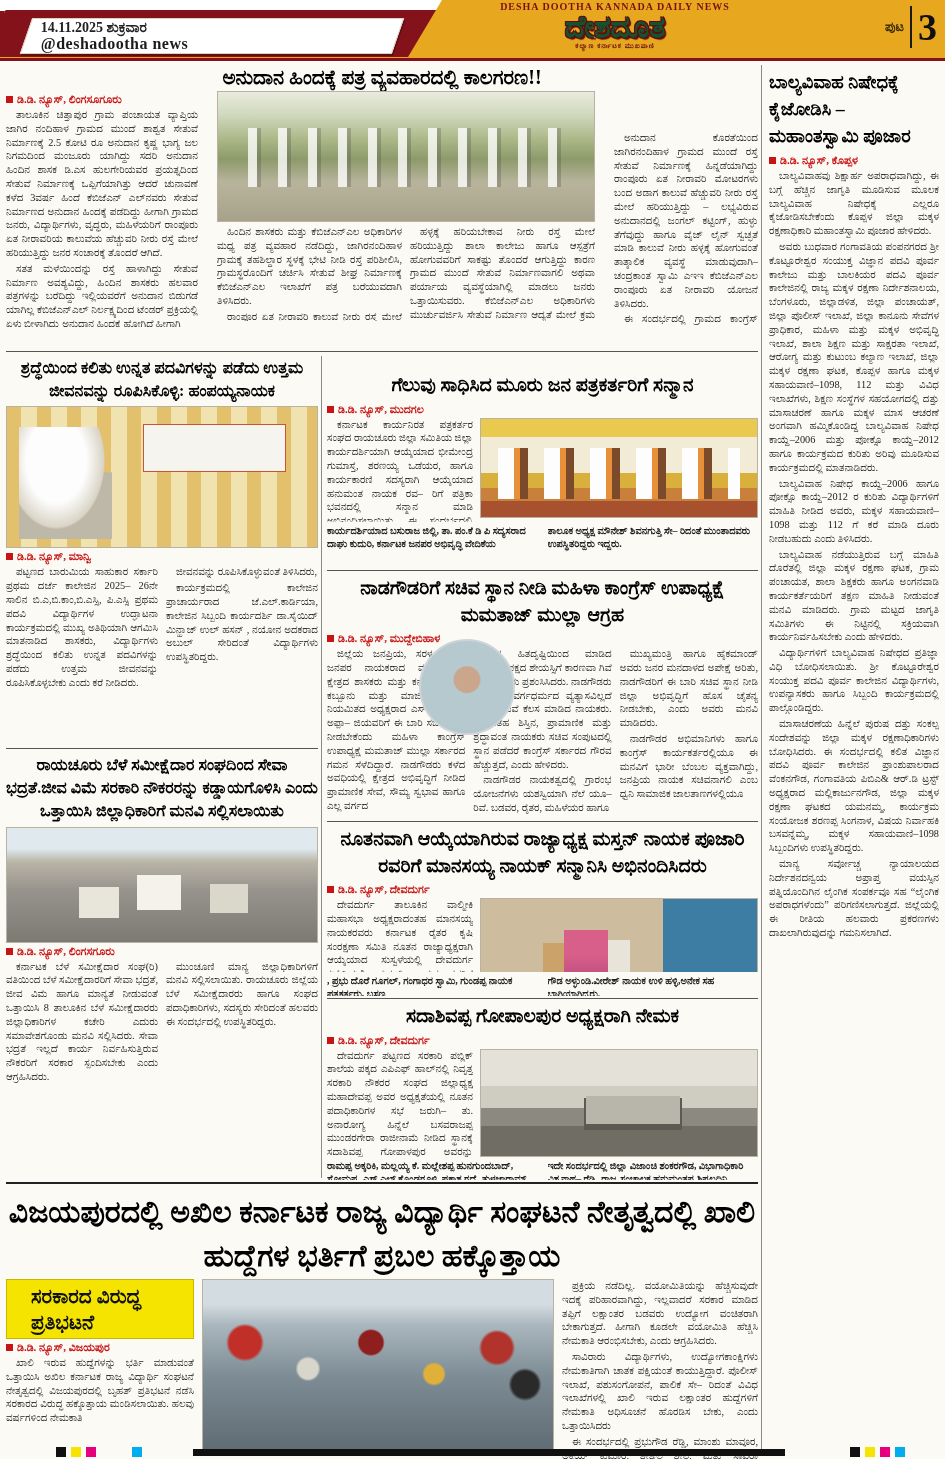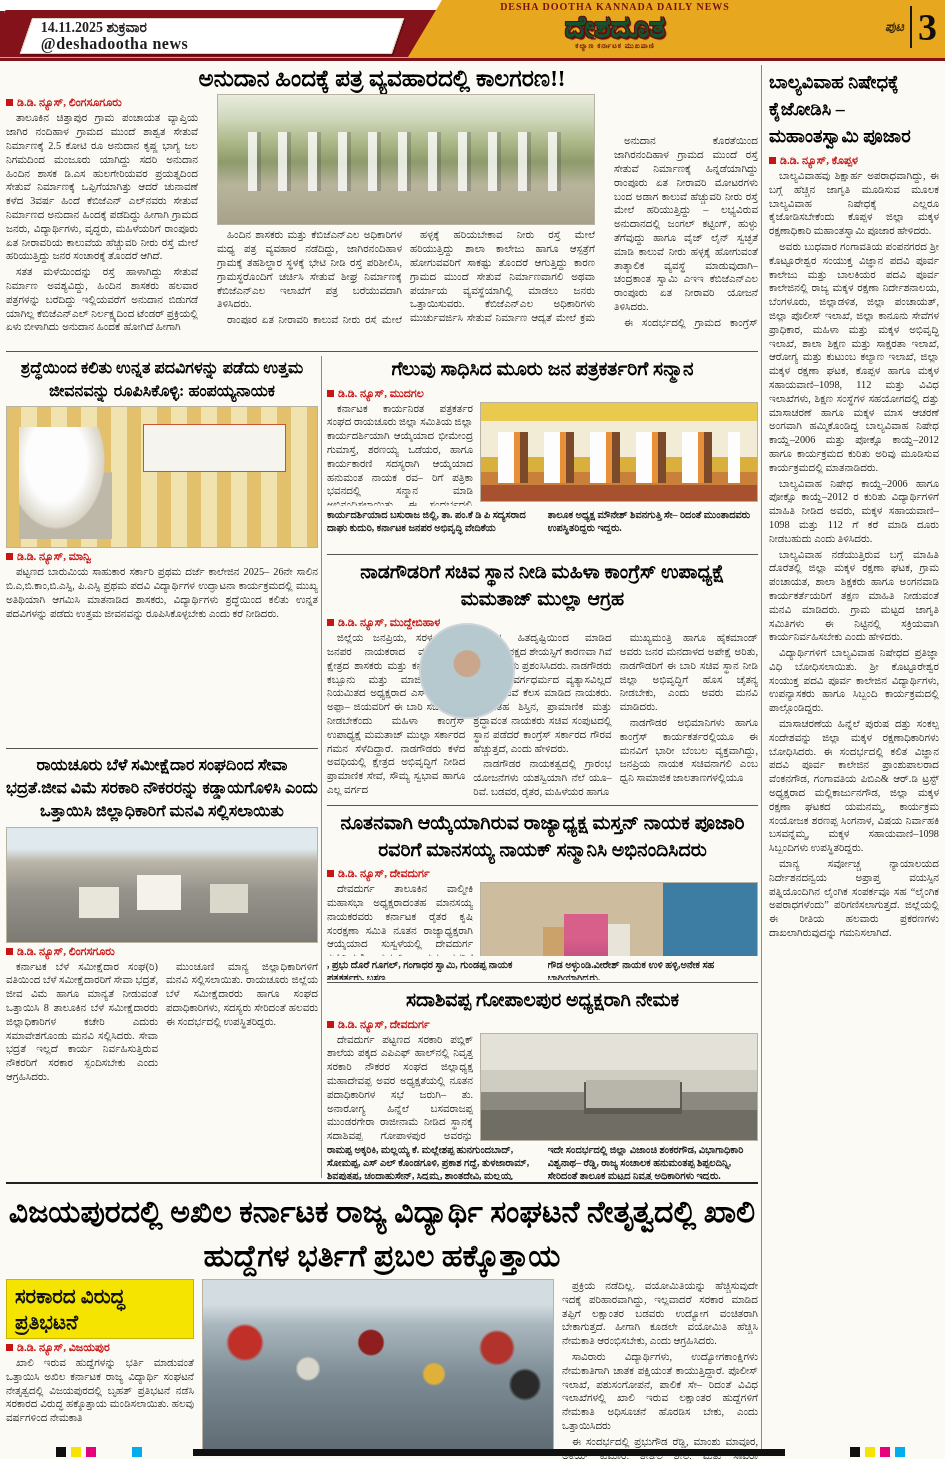--- a/index.html
+++ b/index.html
@@ -19,35 +19,35 @@
             border:1px solid #d8d2c4;transform:skewX(-19deg);box-shadow:2px 2px 0 rgba(0,0,0,.25);}
   .date-inner{transform:skewX(19deg);padding:1px 14px;font-weight:bold;line-height:1.1;}
   .date-line{font-size:14px;color:#222;}
   .social-line{font-size:16px;color:#1b1b1b;letter-spacing:.5px;}
   .masthead-wrap{position:absolute;left:470px;top:1px;width:290px;text-align:center;}
   .masthead-top{font-size:10px;font-weight:bold;color:#7a1016;letter-spacing:1px;}
   .masthead{font-size:30px;font-weight:bold;color:#14532d;line-height:1.0;
             text-shadow:-1px -1px 0 #5f0c10,1px -1px 0 #5f0c10,-1px 1px 0 #5f0c10,2px 2px 1px #5f0c10;}
   .masthead-bottom{font-size:7px;font-weight:bold;color:#6e1212;letter-spacing:1px;}
   .pageno-wrap{position:absolute;right:8px;top:6px;display:flex;align-items:center;gap:6px;}
-  .pageno-label{font-size:13px;font-weight:bold;color:#3a2a06;font-style:italic;}
+  .pageno-label{font-size:13px;font-weight:bold;color:#3a2a06;}
   .pageno-bar{width:2px;height:42px;background:#1a1a1a;}
   .pageno{font-size:38px;font-weight:bold;color:#101010;line-height:1;}
   .header-rule{height:4px;background:#84121a;border-top:1px solid #e7a81f;}
 
   
   .content{display:flex;padding:2px 4px 0 6px;}
   .left-zone{width:752px;}
   .v-rule{width:1px;background:#8a8a8a;margin:2px 3px;}
   .right-rail{flex:1;padding:2px 2px 0 4px;overflow:hidden;height:1384px;}
   .h-rule{border:none;border-top:1px solid #555;margin:2px 0;}
   .h-rule.strong{border-top:2px solid #222;}
 
   h1,h2{margin:0;font-weight:bold;color:#000;text-align:center;}
-  .hl-main{font-size:23px;line-height:1.15;padding:3px 0 2px;}
+  .hl-main{font-size:20px;line-height:1.15;padding:3px 0 2px;}
   .hl-bottom{font-size:30px;line-height:1.45;padding:4px 0 2px;}
   .hl-sec{font-size:19px;line-height:1.4;padding:2px 0;}
   .hl-small{font-size:16px;line-height:1.45;padding:2px 0;}
   .hl-rail{font-size:18px;line-height:1.5;text-align:left;padding:4px 0 2px;}
 
   .byline{display:flex;align-items:center;gap:4px;font-weight:bold;font-size:11px;
           color:#c81414;margin:2px 0;}
   .byline .sq{width:7px;height:7px;background:#c81414;flex:0 0 auto;}
 
   .para{margin:0 0 2px;font-size:10.3px;line-height:1.34;text-align:justify;color:#222;
@@ -113,38 +113,38 @@
                radial-gradient(circle at 30% 55%,#d8d5ca 0 4%,transparent 5%),
                radial-gradient(circle at 48% 30%,#8f1f1f 0 6%,transparent 7%),
                radial-gradient(circle at 66% 60%,#e0b13a 0 4%,transparent 5%),
                radial-gradient(circle at 84% 35%,#b2332b 0 5%,transparent 6%),
                radial-gradient(circle at 92% 70%,#2a2a2a 0 4%,transparent 5%);}
 
   .art-row{display:flex;gap:7px;overflow:hidden;}
   .art-row .txt{width:146px;overflow:hidden;flex:0 0 auto;}
   .art-row .ph-wrap{flex:1;}
 
-  .art-m1{height:198px;overflow:hidden;}
+  .art-m1{height:198px;overflow:hidden;margin-top:16px;}
   .art-m2{height:246px;overflow:hidden;position:relative;}
   .art-m3{height:172px;overflow:hidden;}
   .art-m4{height:196px;overflow:hidden;}
   .cap-row{display:flex;gap:10px;margin-top:2px;overflow:hidden;}
   .cap-row>div{flex:1;overflow:hidden;}
 
   .l-art1{height:392px;overflow:hidden;}
   .l-art2{height:420px;overflow:hidden;}
   .l-art1 .two-col{height:152px;}
   .l-art2 .two-col{height:180px;}
 
   
   .art-bottom{height:278px;overflow:hidden;}
   .bottom-row{display:flex;gap:8px;height:182px;overflow:hidden;}
   .bottom-colL{width:188px;flex:0 0 auto;overflow:hidden;}
   .bottom-colR{flex:1;overflow:hidden;}
-  .subhead-yellow{background:#f4e400;border:1px solid #c9b400;padding:3px 8px;
+  .subhead-yellow{background:#f4e400;border:1px solid #c9b400;padding:3px 24px;
     font-size:20px;font-weight:bold;color:#111;display:inline-block;line-height:1.3;}
 
   
   .marks{position:absolute;left:0;right:0;bottom:1px;height:12px;display:flex;
          align-items:center;gap:5px;padding:0 40px 0 56px;}
   .marks .sq{width:10px;height:10px;flex:0 0 auto;}
   .marks .bar{flex:1;height:7px;background:#101010;margin:0 60px 0 46px;}
   .marks .gap{width:26px;}
 </style>
 </head>
@@ -220,20 +220,24 @@
             <h2 class="hl-small">ಶ್ರದ್ಧೆಯಿಂದ ಕಲಿತು ಉನ್ನತ ಪದವಿಗಳನ್ನು ಪಡೆದು ಉತ್ತಮ ಜೀವನವನ್ನು ರೂಪಿಸಿಕೊಳ್ಳಿ: ಹಂಪಯ್ಯನಾಯಕ</h2>
             <div class="photo ph-podium" title="ವೇದಿಕೆಯಲ್ಲಿ ಭಾಷಣ ಮಾಡುತ್ತಿರುವ ಶಾಸಕ ಹಂಪಯ್ಯ ನಾಯಕ"></div>
             <div class="byline">
               <span class="sq"></span>
               <span>ಡಿ.ಡಿ. ನ್ಯೂಸ್, ಮಾನ್ವಿ</span>
             </div>
             <div class="two-col">
               <div>
                   <p class="para">ಪಟ್ಟಣದ ಬಾರುಮಿಯ ಸಾಹುಕಾರ ಸರ್ಕಾರಿ ಪ್ರಥಮ ದರ್ಜೆ ಕಾಲೇಜಿನ 2025– 26ನೇ ಸಾಲಿನ ಬಿ.ಎ,ಬಿ.ಕಾಂ,ಬಿ.ಎಸ್ಸಿ, ಪಿ.ಎಸ್ಸಿ ಪ್ರಥಮ ಪದವಿ ವಿದ್ಯಾರ್ಥಿಗಳ ಉದ್ಘಾಟನಾ ಕಾರ್ಯಕ್ರಮದಲ್ಲಿ ಮುಖ್ಯ ಅತಿಥಿಯಾಗಿ ಆಗಮಿಸಿ ಮಾತನಾಡಿದ ಶಾಸಕರು, ವಿದ್ಯಾರ್ಥಿಗಳು ಶ್ರದ್ಧೆಯಿಂದ ಕಲಿತು ಉನ್ನತ ಪದವಿಗಳನ್ನು ಪಡೆದು ಉತ್ತಮ ಜೀವನವನ್ನು ರೂಪಿಸಿಕೊಳ್ಳಬೇಕು ಎಂದು ಕರೆ ನೀಡಿದರು.</p>
                 </div>
+              <div>
+                  <p class="para">ಜೀವನವನ್ನು ರೂಪಿಸಿಕೊಳ್ಳುವಂತೆ ತಿಳಿಸಿದರು,</p>
+                  <p class="para">ಕಾರ್ಯಕ್ರಮದಲ್ಲಿ ಕಾಲೇಜಿನ ಪ್ರಾಚಾರ್ಯರಾದ ಜೆ.ಎಲ್.ಕಾರ್ಡಿಯಾ, ಕಾಲೇಜಿನ ಸಿಬ್ಬಂದಿ ಕಾರ್ಯದರ್ಶಿ ಡಾ.ಸೈಯಿದ್ ಮಿನ್ಹಾಜ್ ಉಲ್ ಹಸನ್ , ನಯೋನ ಅದಕರಾದ ಅಬುಲ್ ಸೇರಿದಂತೆ ವಿದ್ಯಾರ್ಥಿಗಳು ಉಪಸ್ಥಿತರಿದ್ದರು.</p>
+                </div>
             </div>
           </section>
           <hr class="h-rule">
           <section class="l-art2">
             <h2 class="hl-small">ರಾಯಚೂರು ಬೆಳೆ ಸಮೀಕ್ಷೆದಾರ ಸಂಘದಿಂದ ಸೇವಾ ಭದ್ರತೆ.ಜೀವ ವಿಮೆ ಸರಕಾರಿ ನೌಕರರನ್ನು ಕಡ್ಡಾಯಗೊಳಿಸಿ ಎಂದು ಒತ್ತಾಯಿಸಿ ಜಿಲ್ಲಾಧಿಕಾರಿಗೆ ಮನವಿ ಸಲ್ಲಿಸಲಾಯಿತು</h2>
             <div class="photo ph-memo" title="ಜಿಲ್ಲಾಧಿಕಾರಿಗಳಿಗೆ ಮನವಿ ಪತ್ರ ಸಲ್ಲಿಸುತ್ತಿರುವ ಬೆಳೆ ಸಮೀಕ್ಷೆದಾರರು"></div>
             <div class="byline">
               <span class="sq"></span>
               <span>ಡಿ.ಡಿ. ನ್ಯೂಸ್, ಲಿಂಗಸಗೂರು</span>
             </div>

